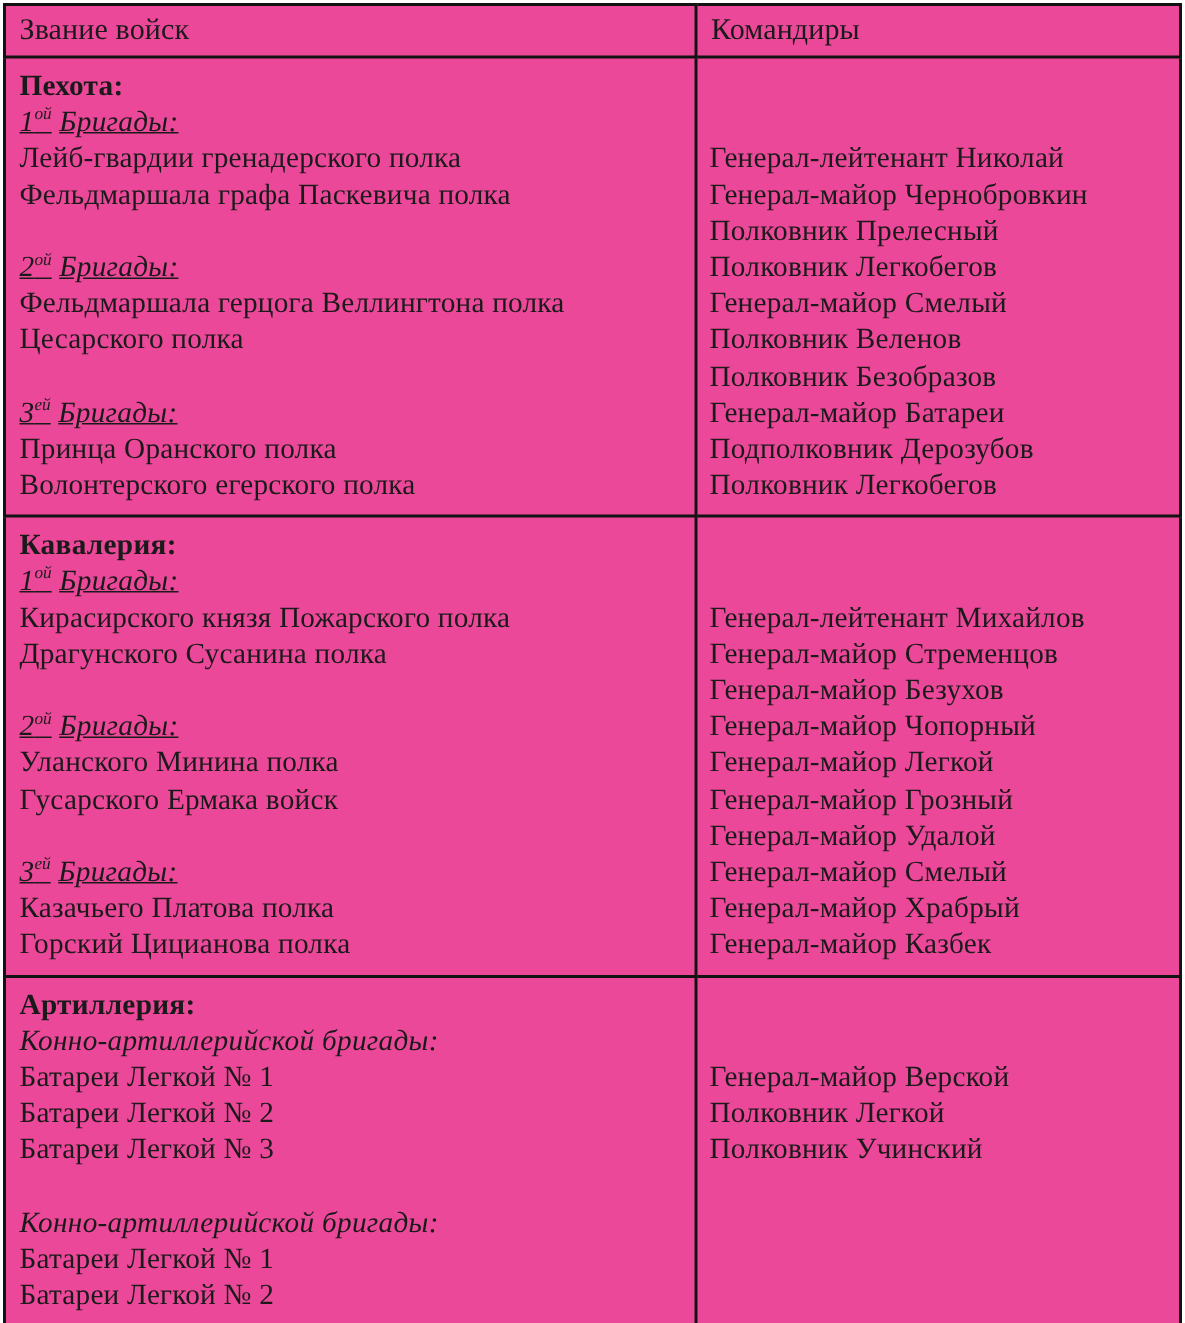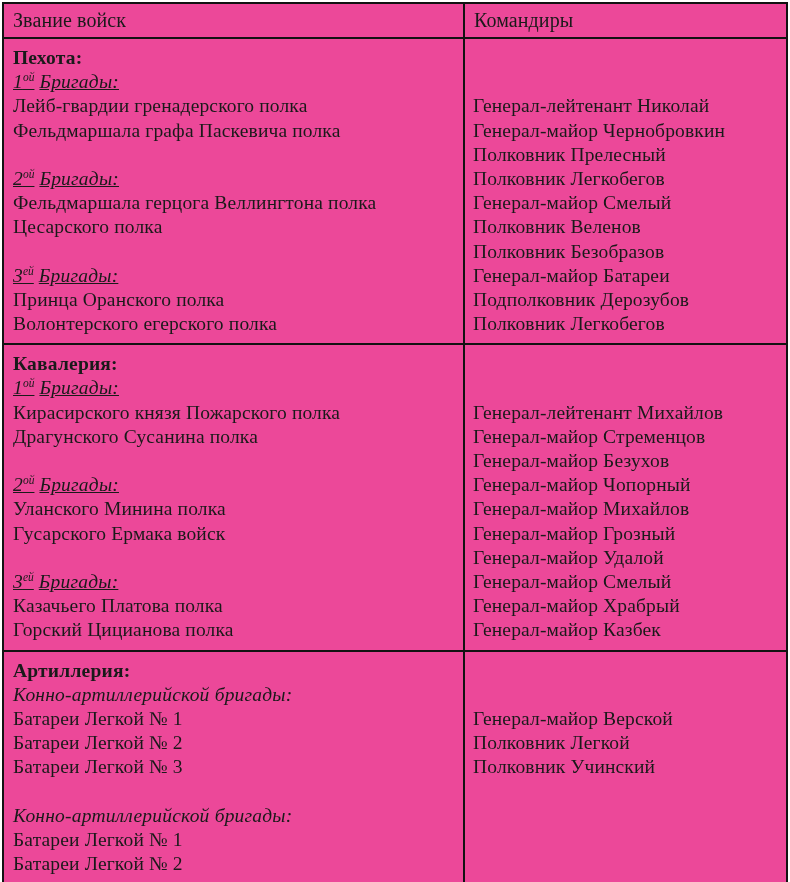--- a/index.html
+++ b/index.html
@@ -203,21 +203,21 @@
               <span class="ln">Горский Цицианова полка</span>
             </span>
           </td>
           <td class="cmdr-cell">
             <span class="lines">
               <span class="cmdr-pad" style="height: 48.4px;"></span>
               <span class="ln">Генерал-лейтенант Михайлов</span>
               <span class="ln">Генерал-майор Стременцов</span>
               <span class="ln">Генерал-майор Безухов</span>
               <span class="ln">Генерал-майор Чопорный</span>
-              <span class="ln">Генерал-майор Михайлов</span>
+              <span class="ln">Генерал-майор Легкой</span>
               <span class="ln">Генерал-майор Грозный</span>
               <span class="ln">Генерал-майор Удалой</span>
               <span class="ln">Генерал-майор Смелый</span>
               <span class="ln">Генерал-майор Храбрый</span>
               <span class="ln">Генерал-майор Казбек</span>
             </span>
           </td>
         </tr>
         <tr>
           <td class="unit-cell">

